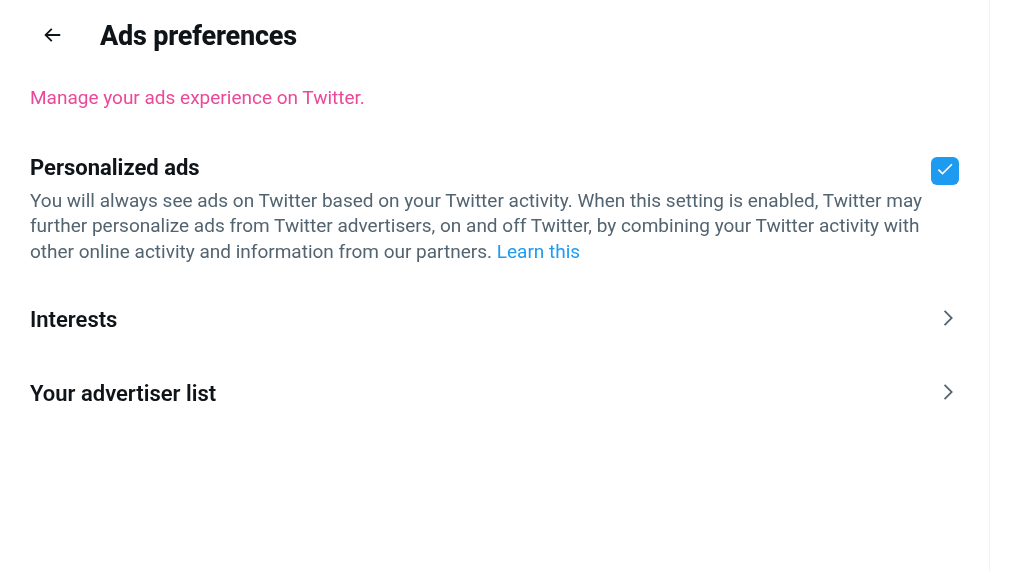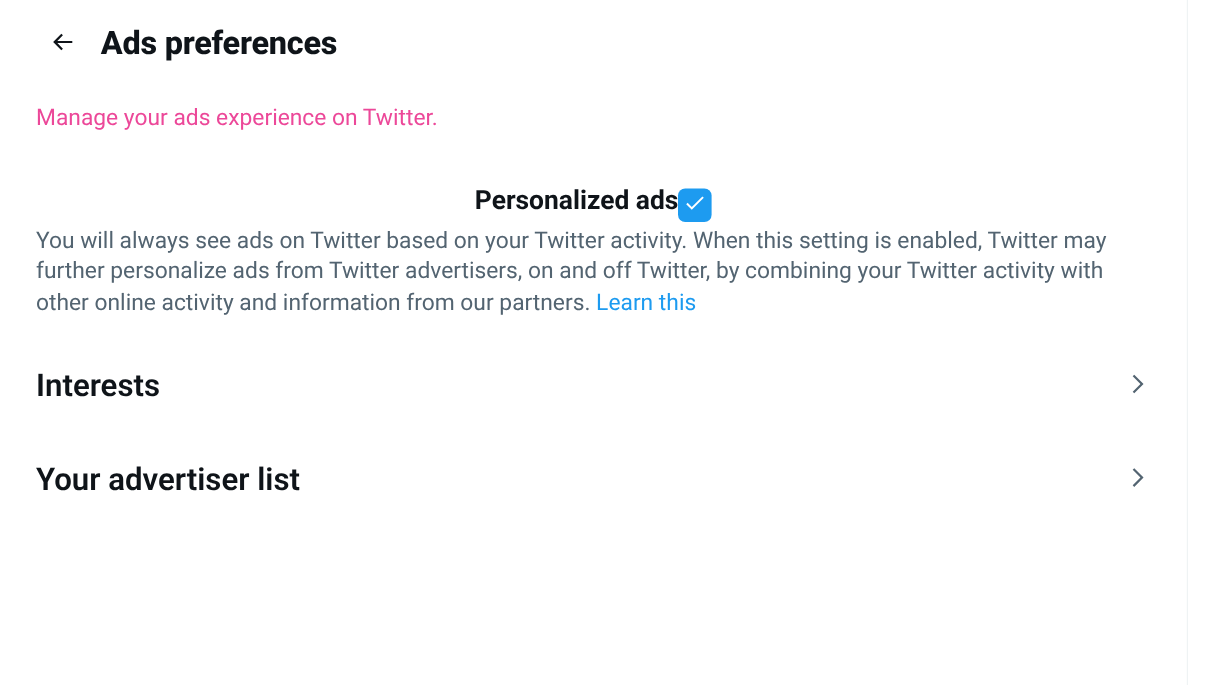--- a/index.html
+++ b/index.html
@@ -18,21 +18,21 @@
     .page {
       width: 100%;
       max-width: 990px;
       padding: 0;
       border-right: 1px solid #eff3f4;
       min-height: 571px;
     }
     .header {
       display: flex;
       align-items: center;
-      gap: 14px;
+      gap: 30px;
       padding: 18px 30px 18px 34px;
     }
     .back-btn {
       width: 36px;
       height: 36px;
       display: flex;
       align-items: center;
       justify-content: center;
       border-radius: 50%;
       cursor: pointer;
@@ -50,21 +50,21 @@
       font-size: 19px;
       padding: 14px 30px 28px 30px;
       line-height: 1.3;
     }
     .section {
       padding: 16px 30px 18px 30px;
     }
     .setting-row {
       display: flex;
       align-items: flex-start;
-      justify-content: center;
+      justify-content: space-between;
     }
     .setting-title {
       font-size: 22px;
       font-weight: 700;
       color: #0f1419;
       margin-bottom: 8px;
     }
     .setting-desc {
       color: #536471;
       font-size: 19px;
@@ -89,21 +89,21 @@
       cursor: pointer;
     }
     .nav-item {
       display: flex;
       align-items: center;
       justify-content: space-between;
       padding: 24px 30px;
       cursor: pointer;
     }
     .nav-label {
-      font-size: 26px;
+      font-size: 22px;
       font-weight: 600;
       color: #0f1419;
     }
     .chevron {
       color: #536471;
       flex-shrink: 0;
     }
   </style>
 </head>
 <body>

